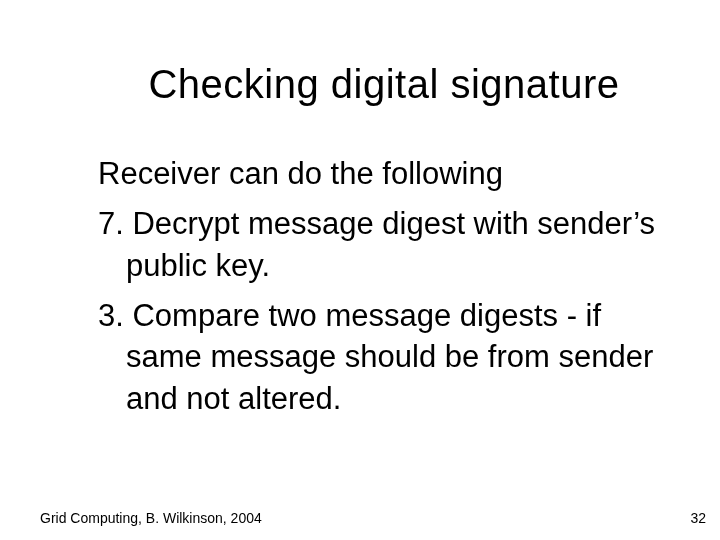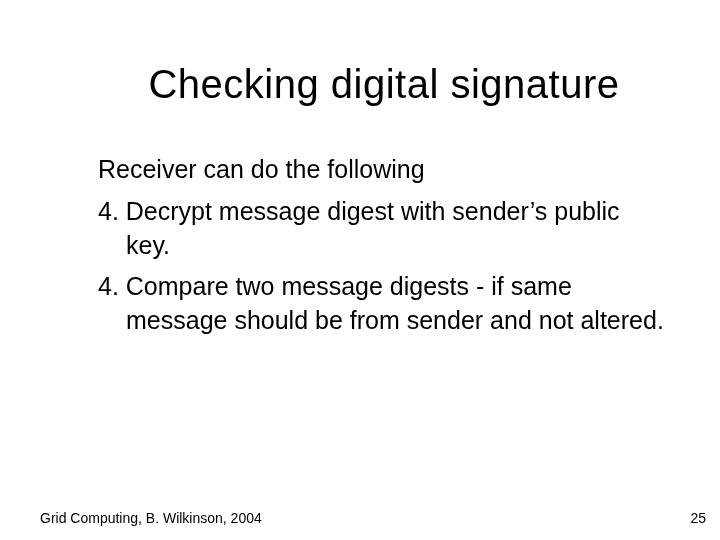--- a/index.html
+++ b/index.html
@@ -25,21 +25,21 @@
     }
     .title {
       font-size: 40px;
       font-weight: normal;
       text-align: center;
       margin-bottom: 30px;
       letter-spacing: 0.5px;
     }
     .content {
       flex: 1;
-      font-size: 25px;
+      font-size: 31px;
       line-height: 1.35;
     }
     .intro {
       margin-bottom: 0;
     }
     .item {
       padding-left: 28px;
       text-indent: -28px;
       margin-bottom: 0;
     }
@@ -59,20 +59,20 @@
       font-weight: normal;
     }
   </style>
 </head>
 <body>
 
 <div class="slide">
   <h1 class="title">Checking digital signature</h1>
   <div class="content">
     <div class="intro">Receiver can do the following</div>
-    <div class="item">4. Decrypt message digest with sender’s public key.</div>
-    <div class="item">4. Compare two message digests - if same message should be from sender and not altered.</div>
+    <div class="item">7. Decrypt message digest with sender’s public key.</div>
+    <div class="item">3. Compare two message digests - if same message should be from sender and not altered.</div>
   </div>
   <div class="footer">
     <span class="footer-left">Grid Computing, B. Wilkinson, 2004</span>
-    <span class="footer-right">25</span>
+    <span class="footer-right">32</span>
   </div>
 </div>
 
 </body></html>

